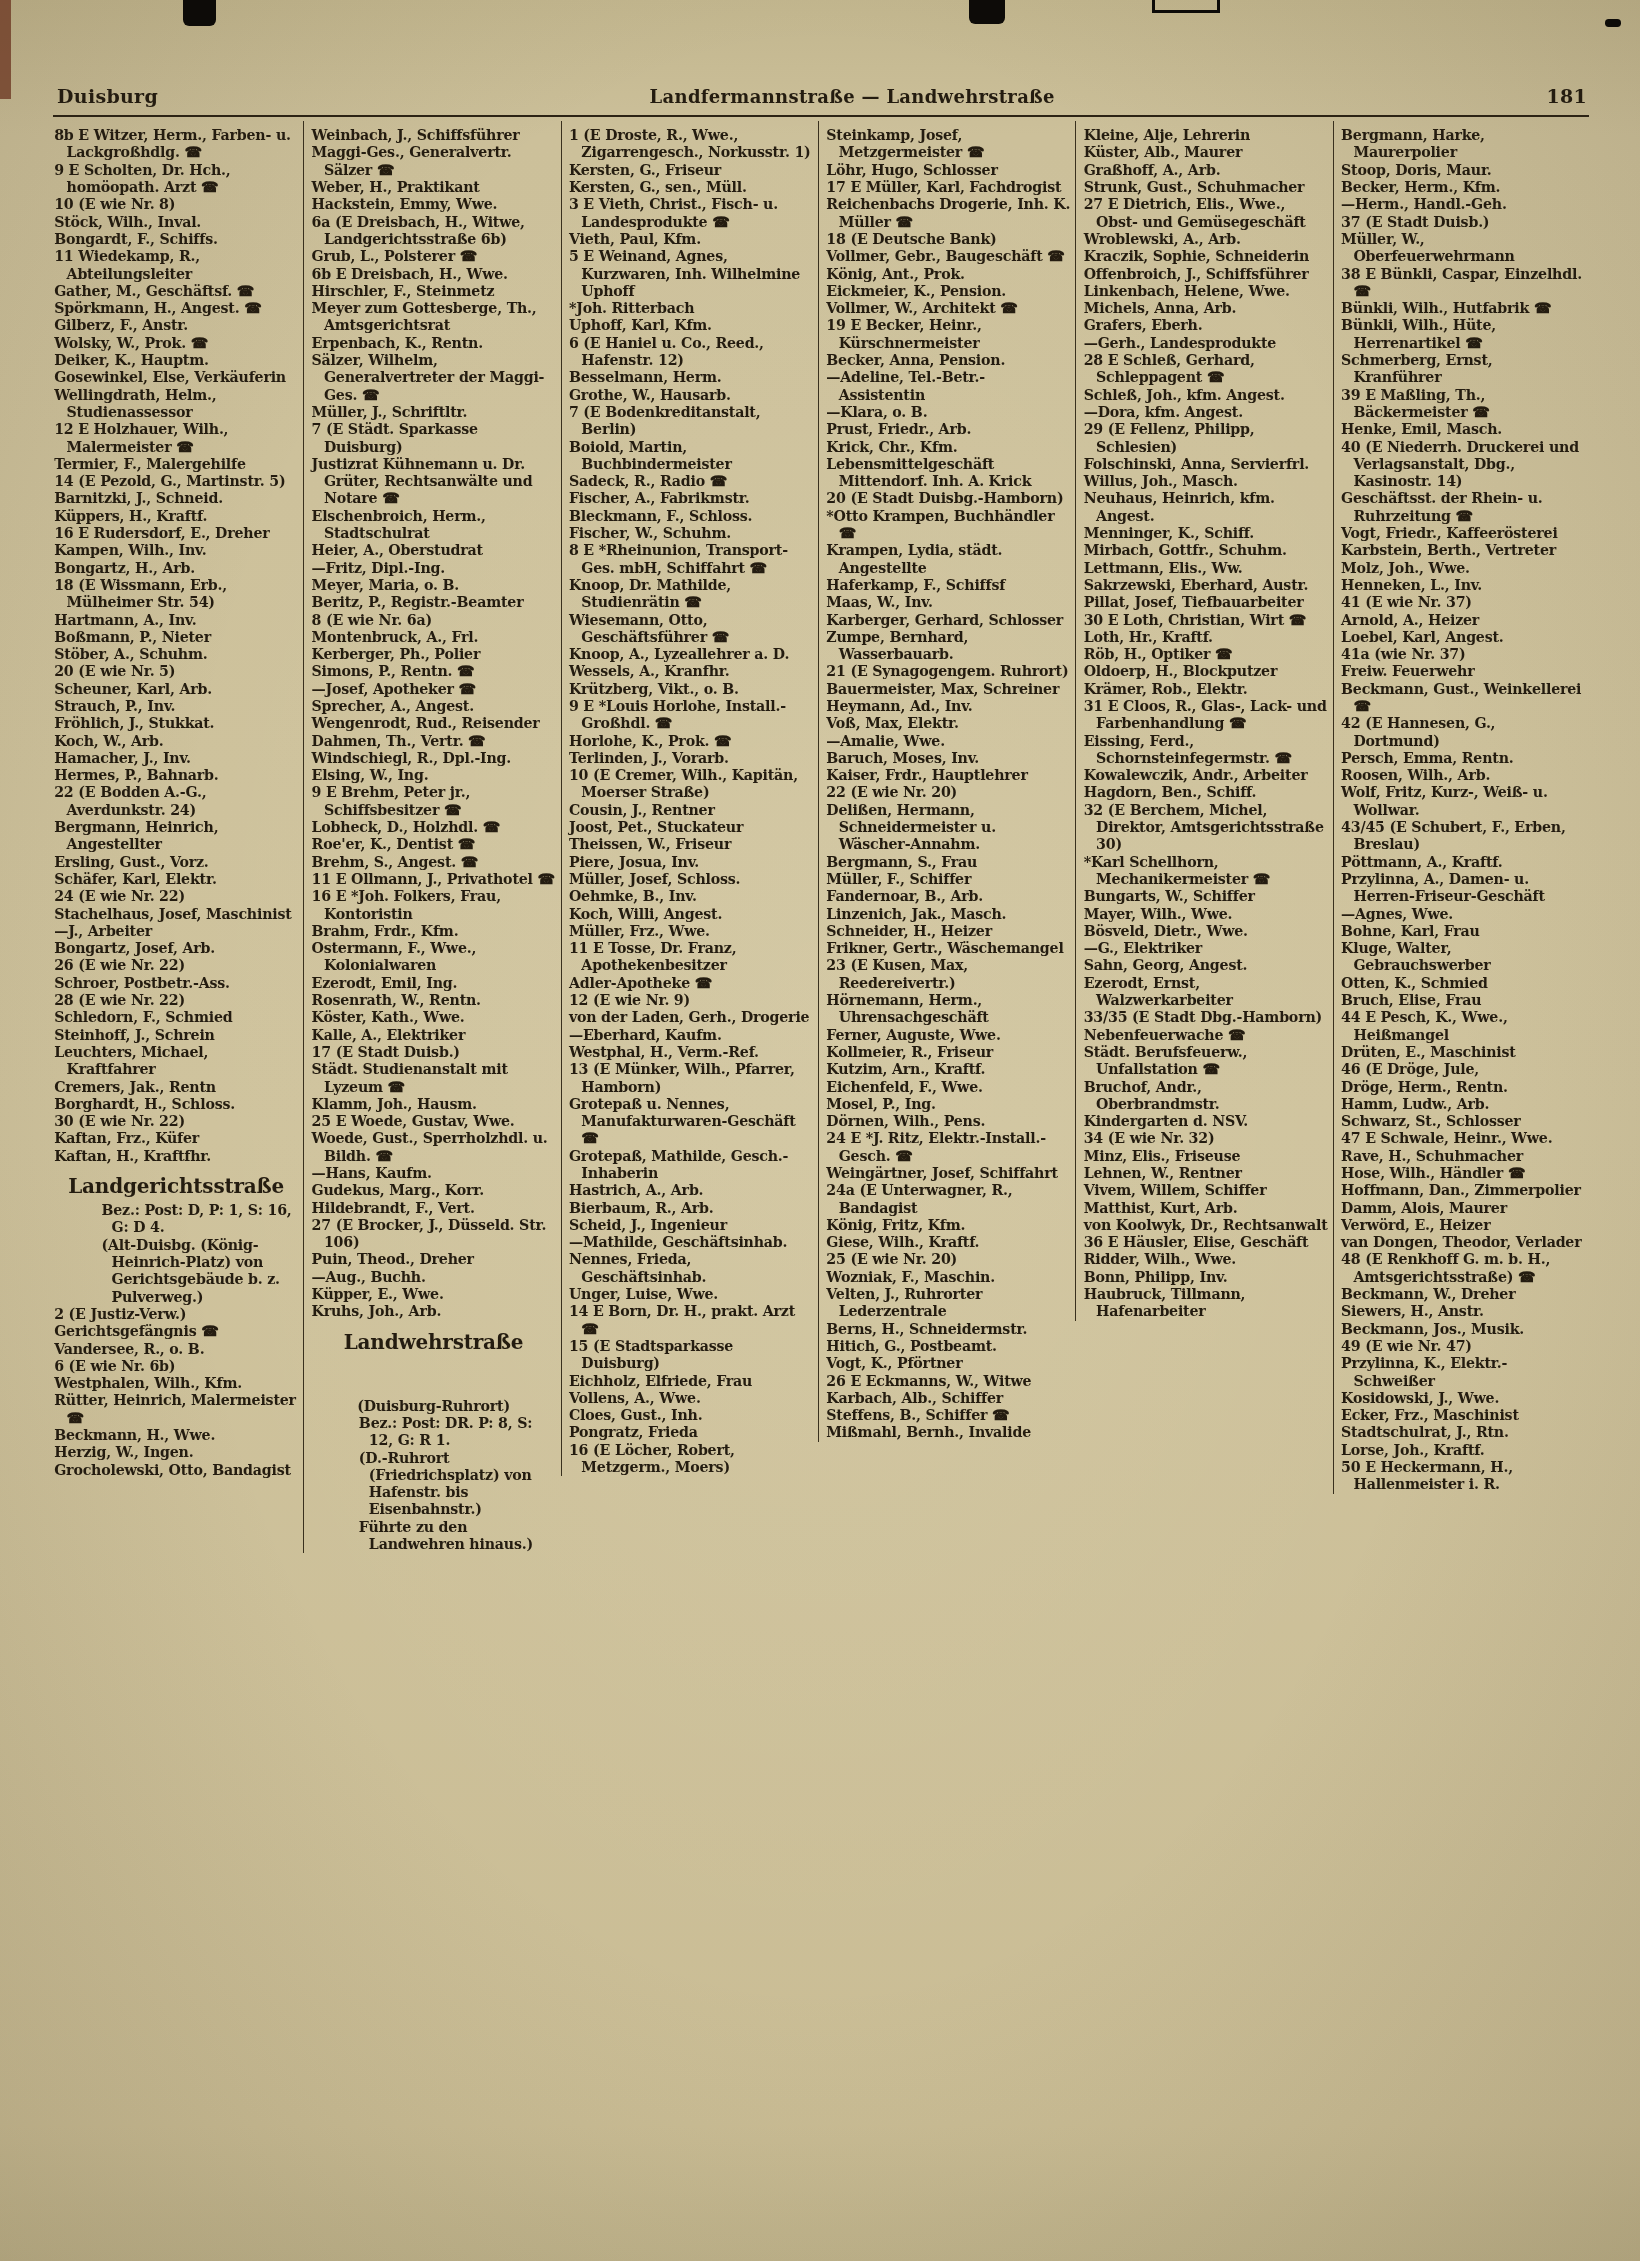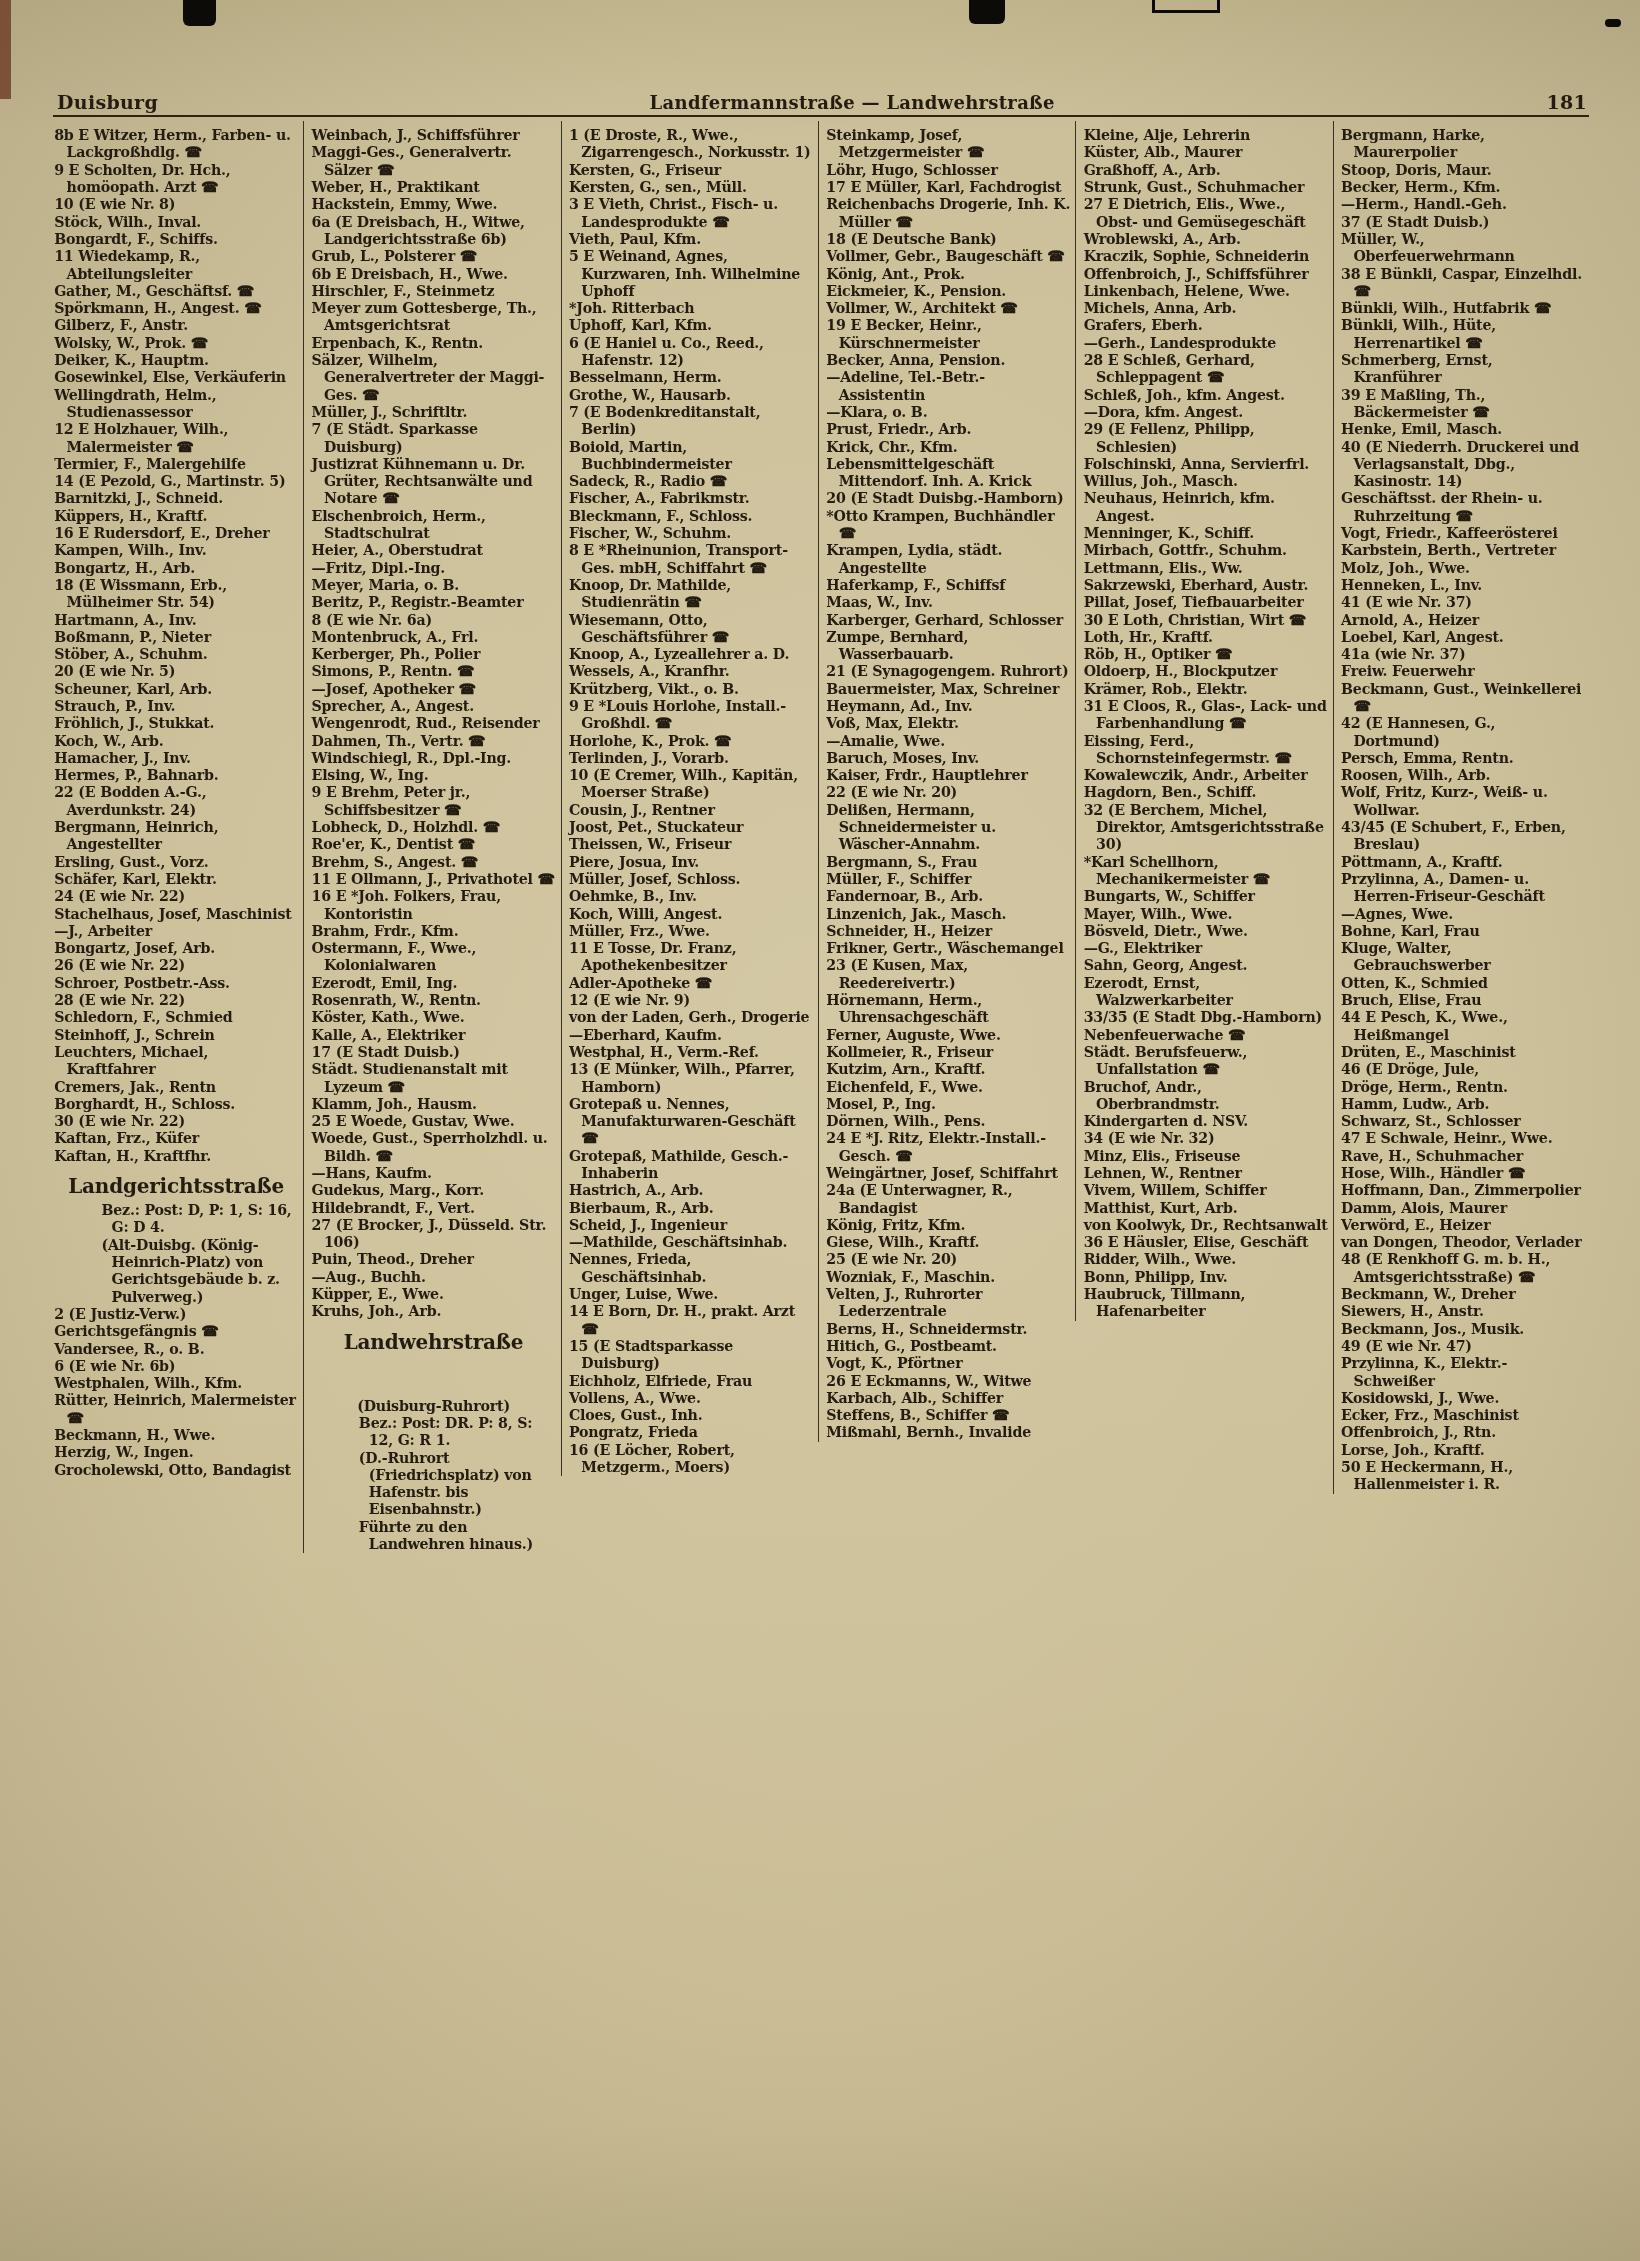--- a/index.html
+++ b/index.html
@@ -10,21 +10,21 @@
     font-family:"DejaVu Serif","Liberation Serif",serif;
     color:#241c10;
     overflow:hidden;
   }
   .vignette{position:absolute;inset:0;pointer-events:none;
     background:radial-gradient(ellipse at 50% 45%, rgba(255,250,230,0.10) 0%, rgba(0,0,0,0) 55%, rgba(60,45,20,0.14) 100%);}
   .artifact{position:absolute;background:#0d0b08;}
   .artifact.tab{background:transparent;border:3.7px solid #0d0b08;border-top:none;height:10px;}
   .edge-strip{position:absolute;left:0;top:0;width:11px;height:99px;background:#6e3a24;opacity:.8;}
   .header{
-    position:absolute;top:91px;left:57px;right:54px;
+    position:absolute;top:85px;left:57px;right:54px;
     display:flex;justify-content:space-between;align-items:baseline;
     font-weight:bold;font-size:19px;letter-spacing:0.3px;
   }
   .header .center{font-size:18px;}
   .rule{position:absolute;top:115px;left:53px;right:52px;border-bottom:2.5px solid #2c2314;}
   .columns{
     position:absolute;top:121px;left:53px;right:51px;bottom:58px;
     display:flex;align-items:flex-start;
   }
   .col{
@@ -423,19 +423,19 @@
         <div class="ln entry">Verwörd, E., Heizer</div>
         <div class="ln entry">van Dongen, Theodor, Verlader</div>
         <div class="ln entry">48 (E Renkhoff G. m. b. H., Amtsgerichtsstraße) ☎</div>
         <div class="ln entry">Beckmann, W., Dreher</div>
         <div class="ln entry">Siewers, H., Anstr.</div>
         <div class="ln entry">Beckmann, Jos., Musik.</div>
         <div class="ln entry">49 (E wie Nr. 47)</div>
         <div class="ln entry">Przylinna, K., Elektr.-Schweißer</div>
         <div class="ln entry">Kosidowski, J., Wwe.</div>
         <div class="ln entry">Ecker, Frz., Maschinist</div>
-        <div class="ln entry">Offenbroich, J., Rtn.</div>
+        <div class="ln entry">Stadtschulrat, J., Rtn.</div>
         <div class="ln entry">Lorse, Joh., Kraftf.</div>
         <div class="ln entry">50 E Heckermann, H., Hallenmeister i. R.</div>
       </div>
     </div>
 </div>
 
 
 </body></html>

